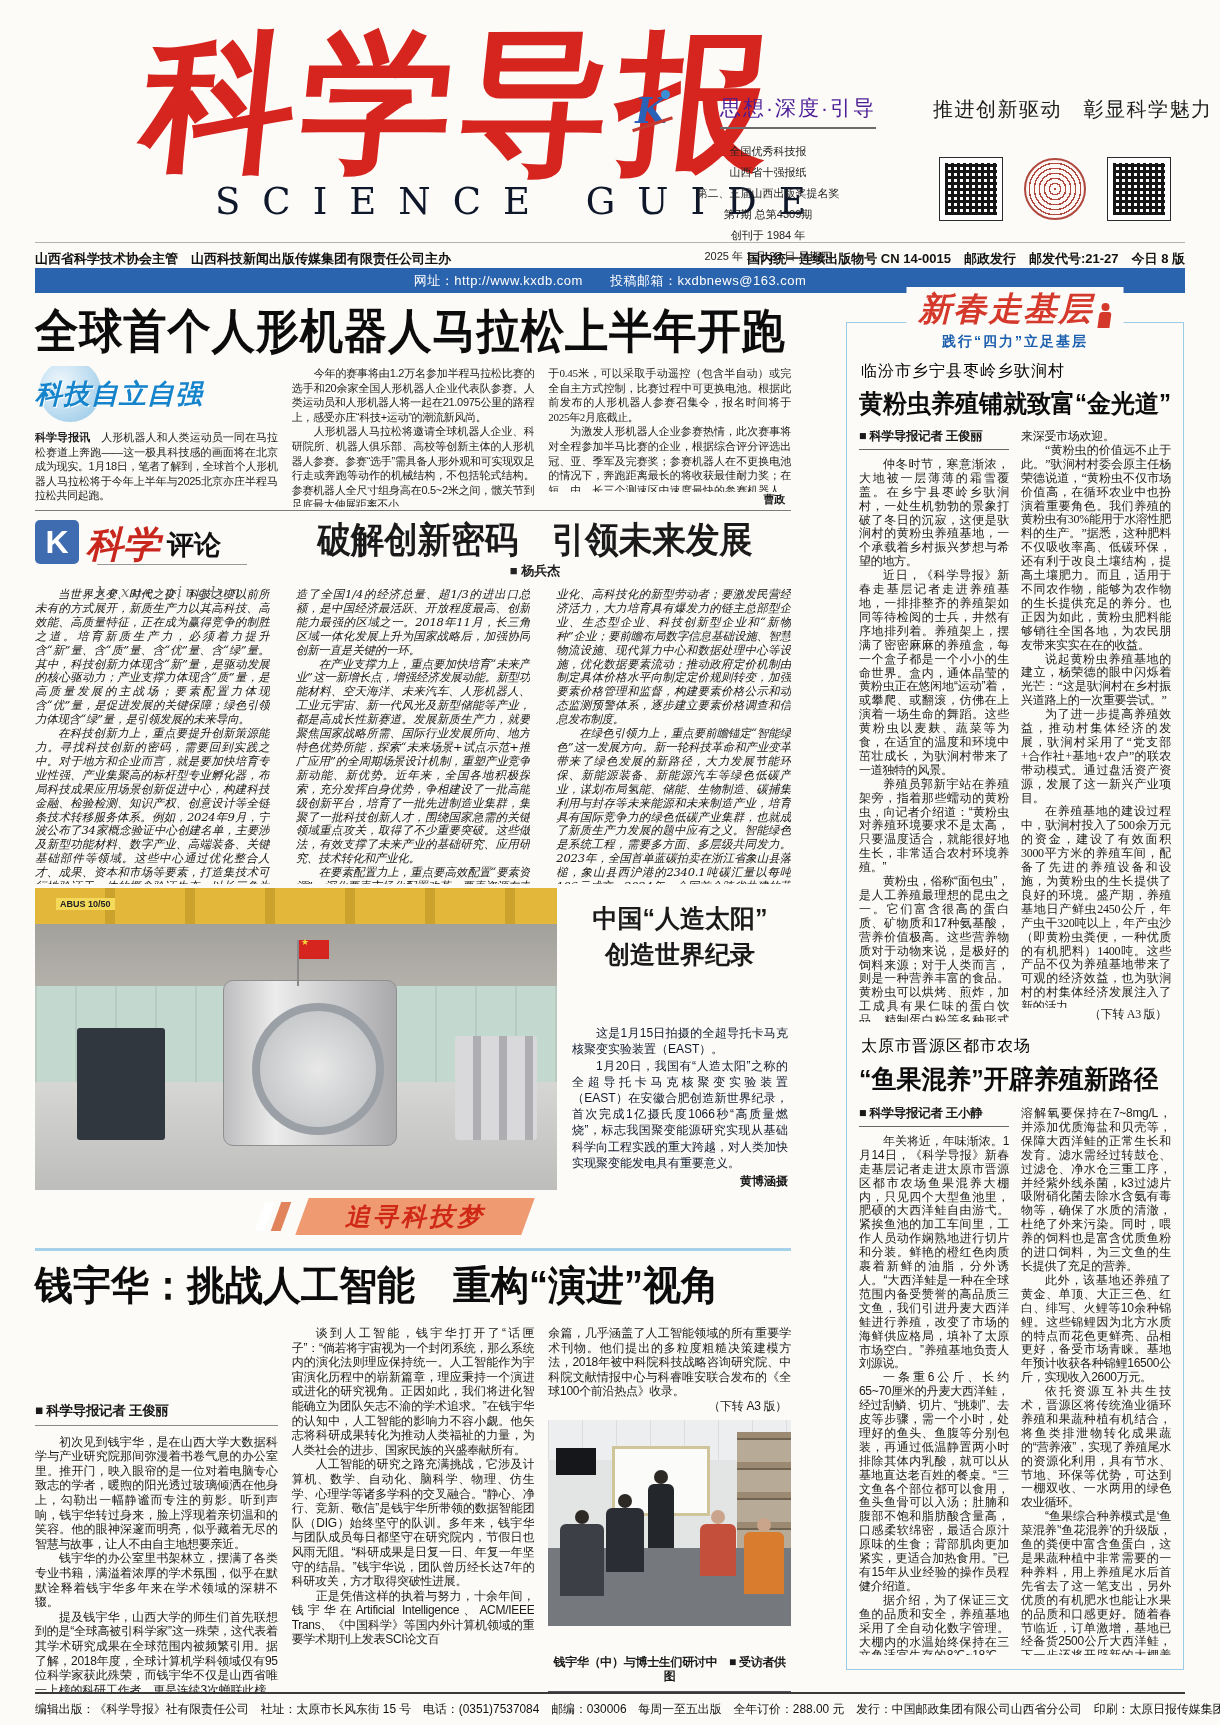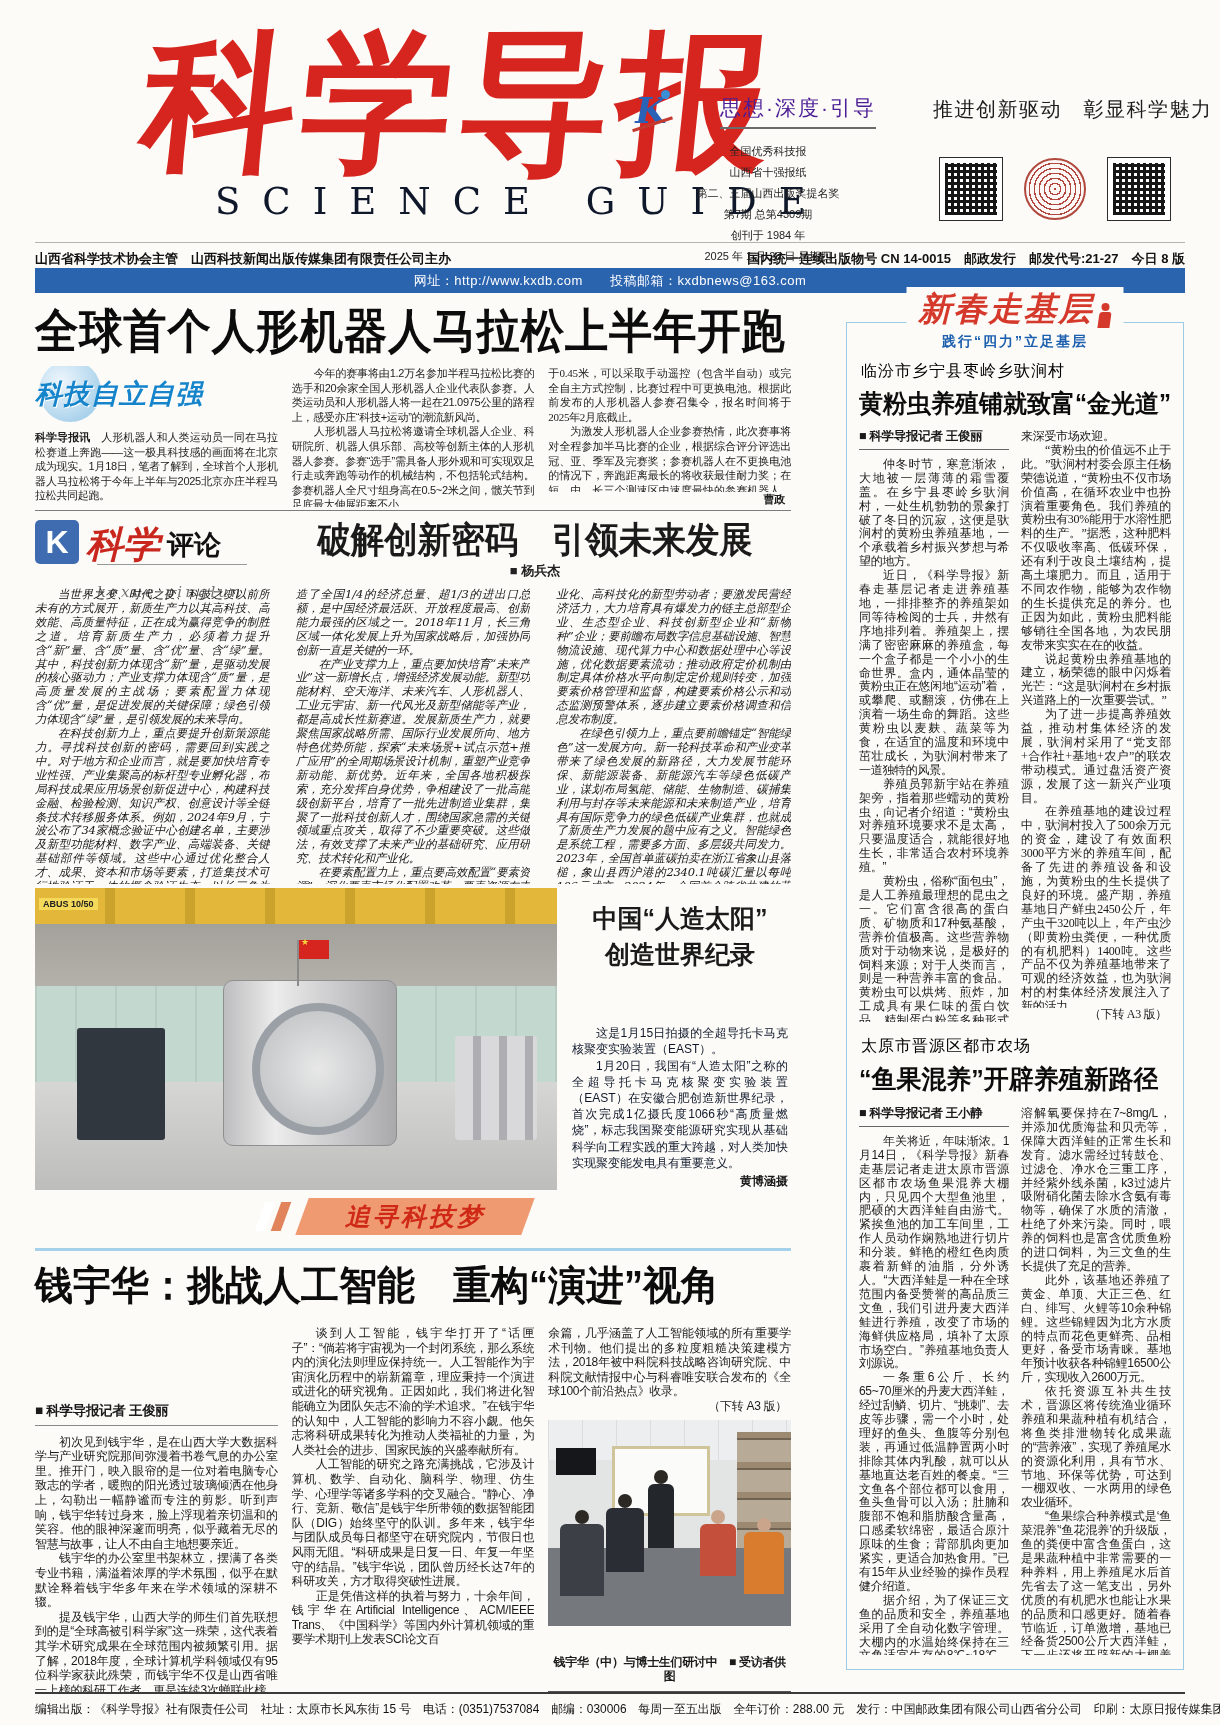--- a/index.html
+++ b/index.html
@@ -75,21 +75,21 @@
   .comm-author{left:300px;top:562px;width:470px;text-align:center;font-size:13px;font-weight:bold;color:#222;}
   .comm-cols{left:35px;top:588px;width:756px;height:296px;gap:26px;
     font-family:"DejaVu Serif",serif;font-style:italic;
     font-size:11.5px;line-height:13.9px;letter-spacing:-.2px;color:#161616;}
 
   
   .photo{position:relative;overflow:hidden;background:#cfcfcd;}
   .east-photo{left:35px;top:888px;width:522px;height:302px;}
   .crane{position:absolute;top:0;left:0;right:0;height:36px;
     background:repeating-linear-gradient(90deg,#e3b83a 0 70px,#caa22c 70px 80px);}
-  .crane-label{position:absolute;left:4px;top:10px;font-size:9px;font-weight:bold;color:#222;
+  .crane-label{position:absolute;left:21px;top:10px;font-size:9px;font-weight:bold;color:#222;
     background:#f5d95a;padding:1px 4px;}
   .wallc{position:absolute;top:36px;left:0;right:0;height:62px;
     background:linear-gradient(#a3a19b,#b3b1aa);}
   .panels{position:absolute;top:98px;left:0;right:0;height:96px;background:#c3d8cf;
     background-image:repeating-linear-gradient(90deg,rgba(0,0,0,.06) 0 2px,transparent 2px 40px);}
   .floorc{position:absolute;top:194px;left:0;right:0;height:108px;
     background:linear-gradient(#d6d6d4,#bdbdbb);}
   .machine{position:absolute;left:188px;top:92px;width:172px;height:164px;border-radius:10px;
     background:linear-gradient(90deg,#bdbdbf,#ececec 30%,#c6c6c8 70%,#a9a9ab);border:1px solid #8f8f92;}
   .machine::after{content:"";position:absolute;left:28px;top:22px;width:116px;height:116px;border-radius:50%;

